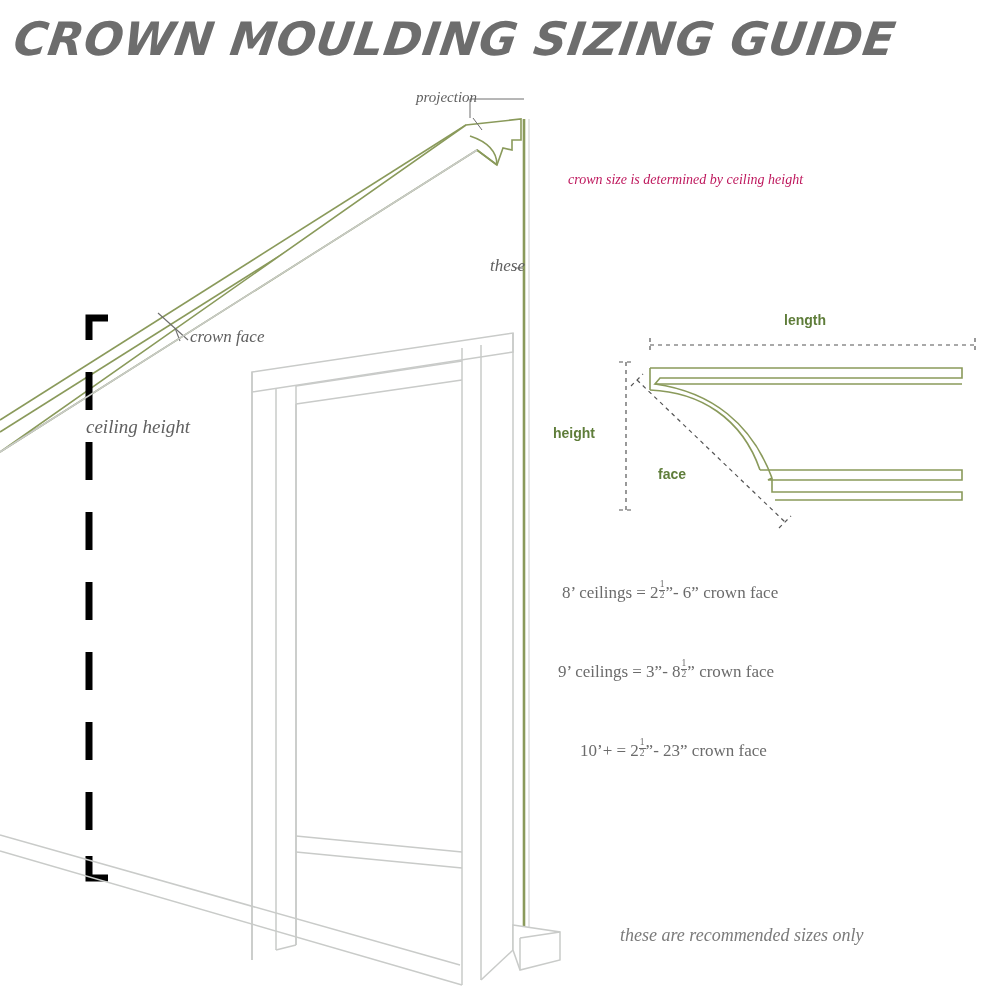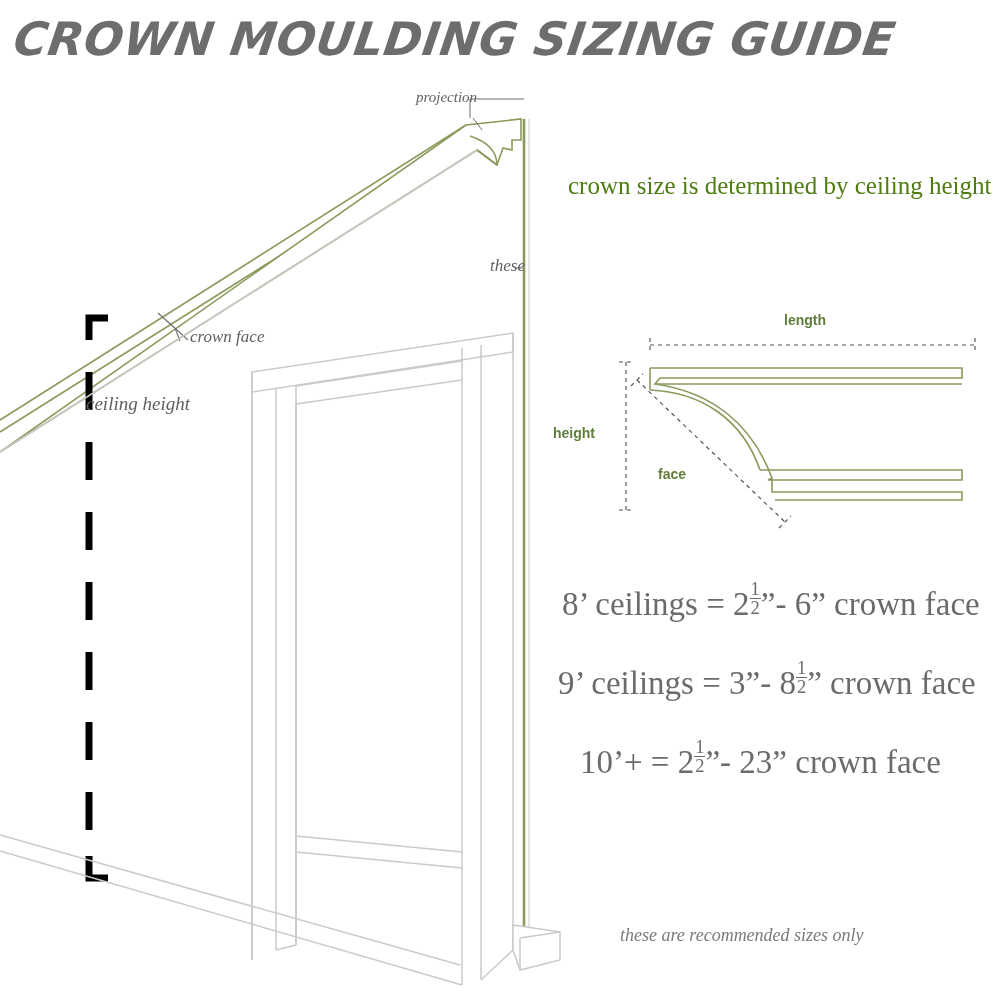--- a/index.html
+++ b/index.html
@@ -47,43 +47,44 @@
   .label-sm { font-size: 15px; }
   .label-md { font-size: 17px; }
   .label-lg { font-size: 19px; }
   .green-label {
     color: #5f7d3a;
     font-weight: bold;
     font-size: 14px;
     font-family: "Liberation Sans", sans-serif;
   }
   .rule-line {
-    font-size: 33px;
+    font-size: 17px;
     color: #6b6b6b;
     font-family: "Liberation Serif", serif;
   }
   .frac {
     display: inline-block;
     font-size: 0.56em;
     line-height: 1;
     vertical-align: 0.05em;
     text-align: center;
   }
   .frac .num { display: block; border-bottom: 1px solid #6b6b6b; padding: 0 1px; }
   .frac .den { display: block; padding: 0 1px; }
   #note-footer {
     font-size: 18px;
     font-style: italic;
     font-family: "Liberation Serif", serif;
     color: #7b7b7b;
   }
   #ceiling-note {
-    font-size: 25px;
-    font-family: "Liberation Serif", serif;
-    color: #4d7c0f;
+    font-size: 14px;
+    font-style: italic;
+    font-family: "Liberation Serif", serif;
+    color: #be185d;
   }
 </style>
 </head>
 <body>
 
 <div id="page">
 
   <div class="txt" id="page-title">CROWN MOULDING SIZING GUIDE</div>
 
   <svg id="diagram-svg" viewBox="0 0 1000 1000" xmlns="http://www.w3.org/2000/svg">
@@ -168,21 +169,21 @@
       <path d="M 619,362 L 633,362"></path>
       <path d="M 619,510 L 633,510"></path>
       <path d="M 637,380 L 785,522"></path>
       <path d="M 631,386 L 643,374"></path>
       <path d="M 779,528 L 791,516"></path>
     </g>
   </svg>
 
   <div class="txt label-italic label-sm" style="left:416px; top:89px;">projection</div>
   <div class="txt label-italic label-md" style="left:190px; top:327px;">crown face</div>
-  <div class="txt label-italic label-lg" style="left:86px; top:393px;">ceiling height</div>
+  <div class="txt label-italic label-lg" style="left:86px; top:416px;">ceiling height</div>
   <div class="txt label-italic label-md" style="left:490px; top:256px;">these</div>
 
   <div class="txt" id="ceiling-note" style="left:568px; top:172px;">crown size is determined by ceiling height</div>
 
   <div class="txt green-label" style="left:784px; top:312px;">length</div>
   <div class="txt green-label" style="left:553px; top:425px;">height</div>
   <div class="txt green-label" style="left:658px; top:466px;">face</div>
 
   <div class="txt rule-line" style="left:562px; top:580px;">
     <span>8’ ceilings = 2</span><span class="frac"><span class="num">1</span><span class="den">2</span></span><span>”- 6” crown face</span>

